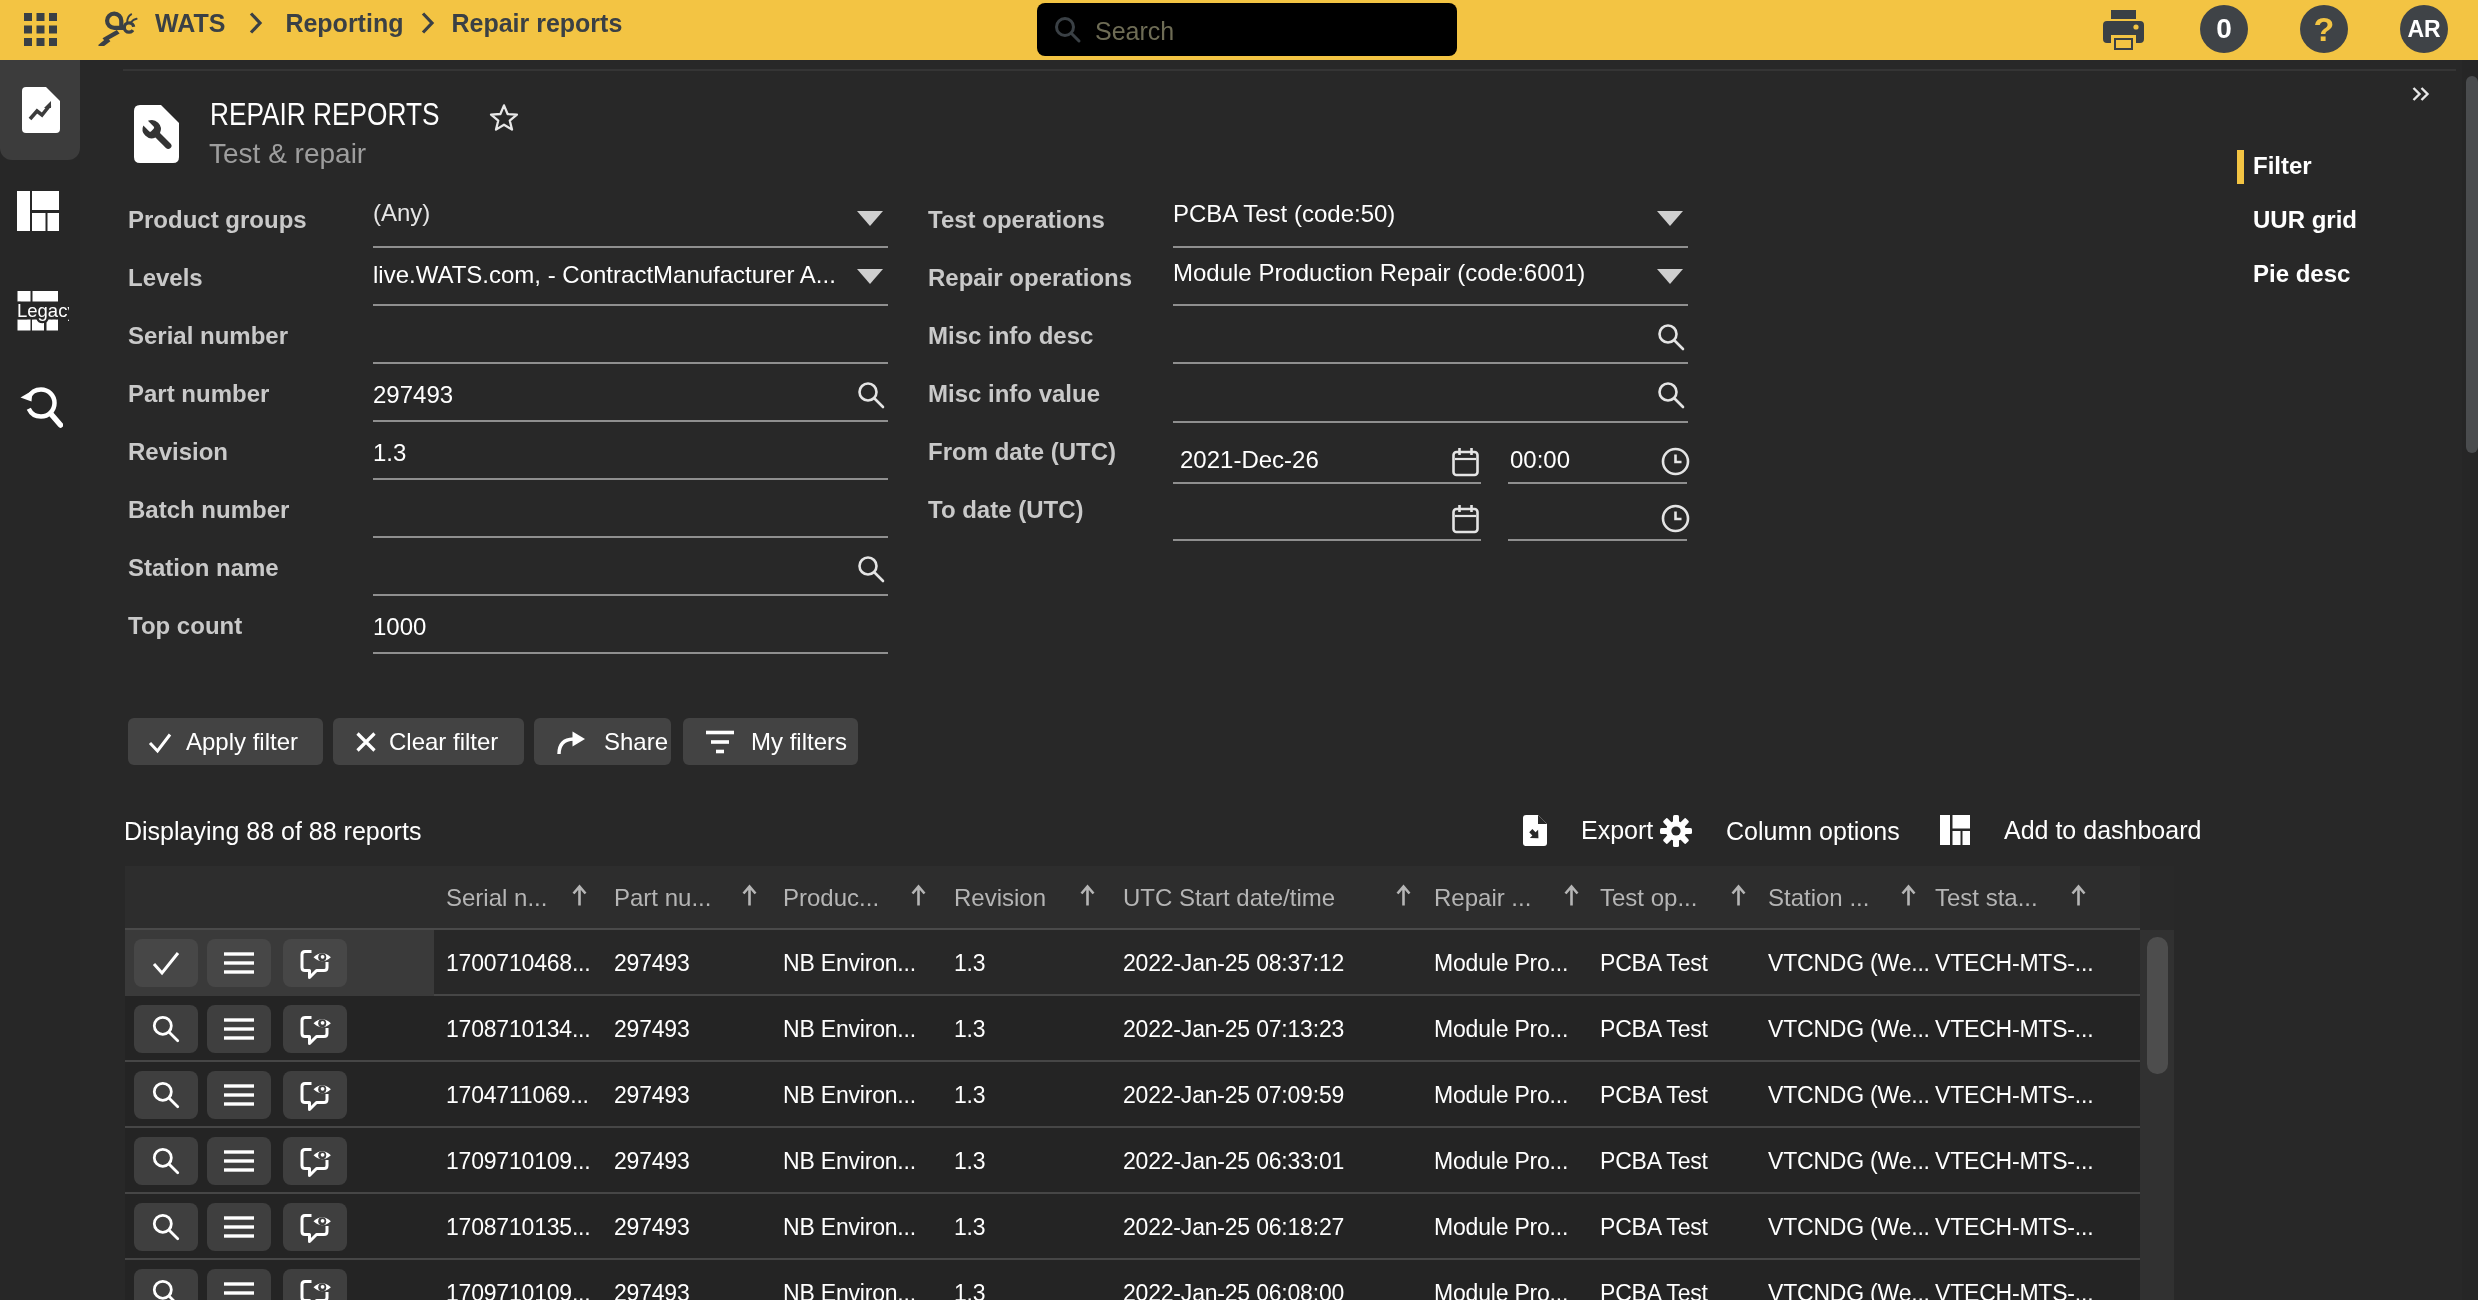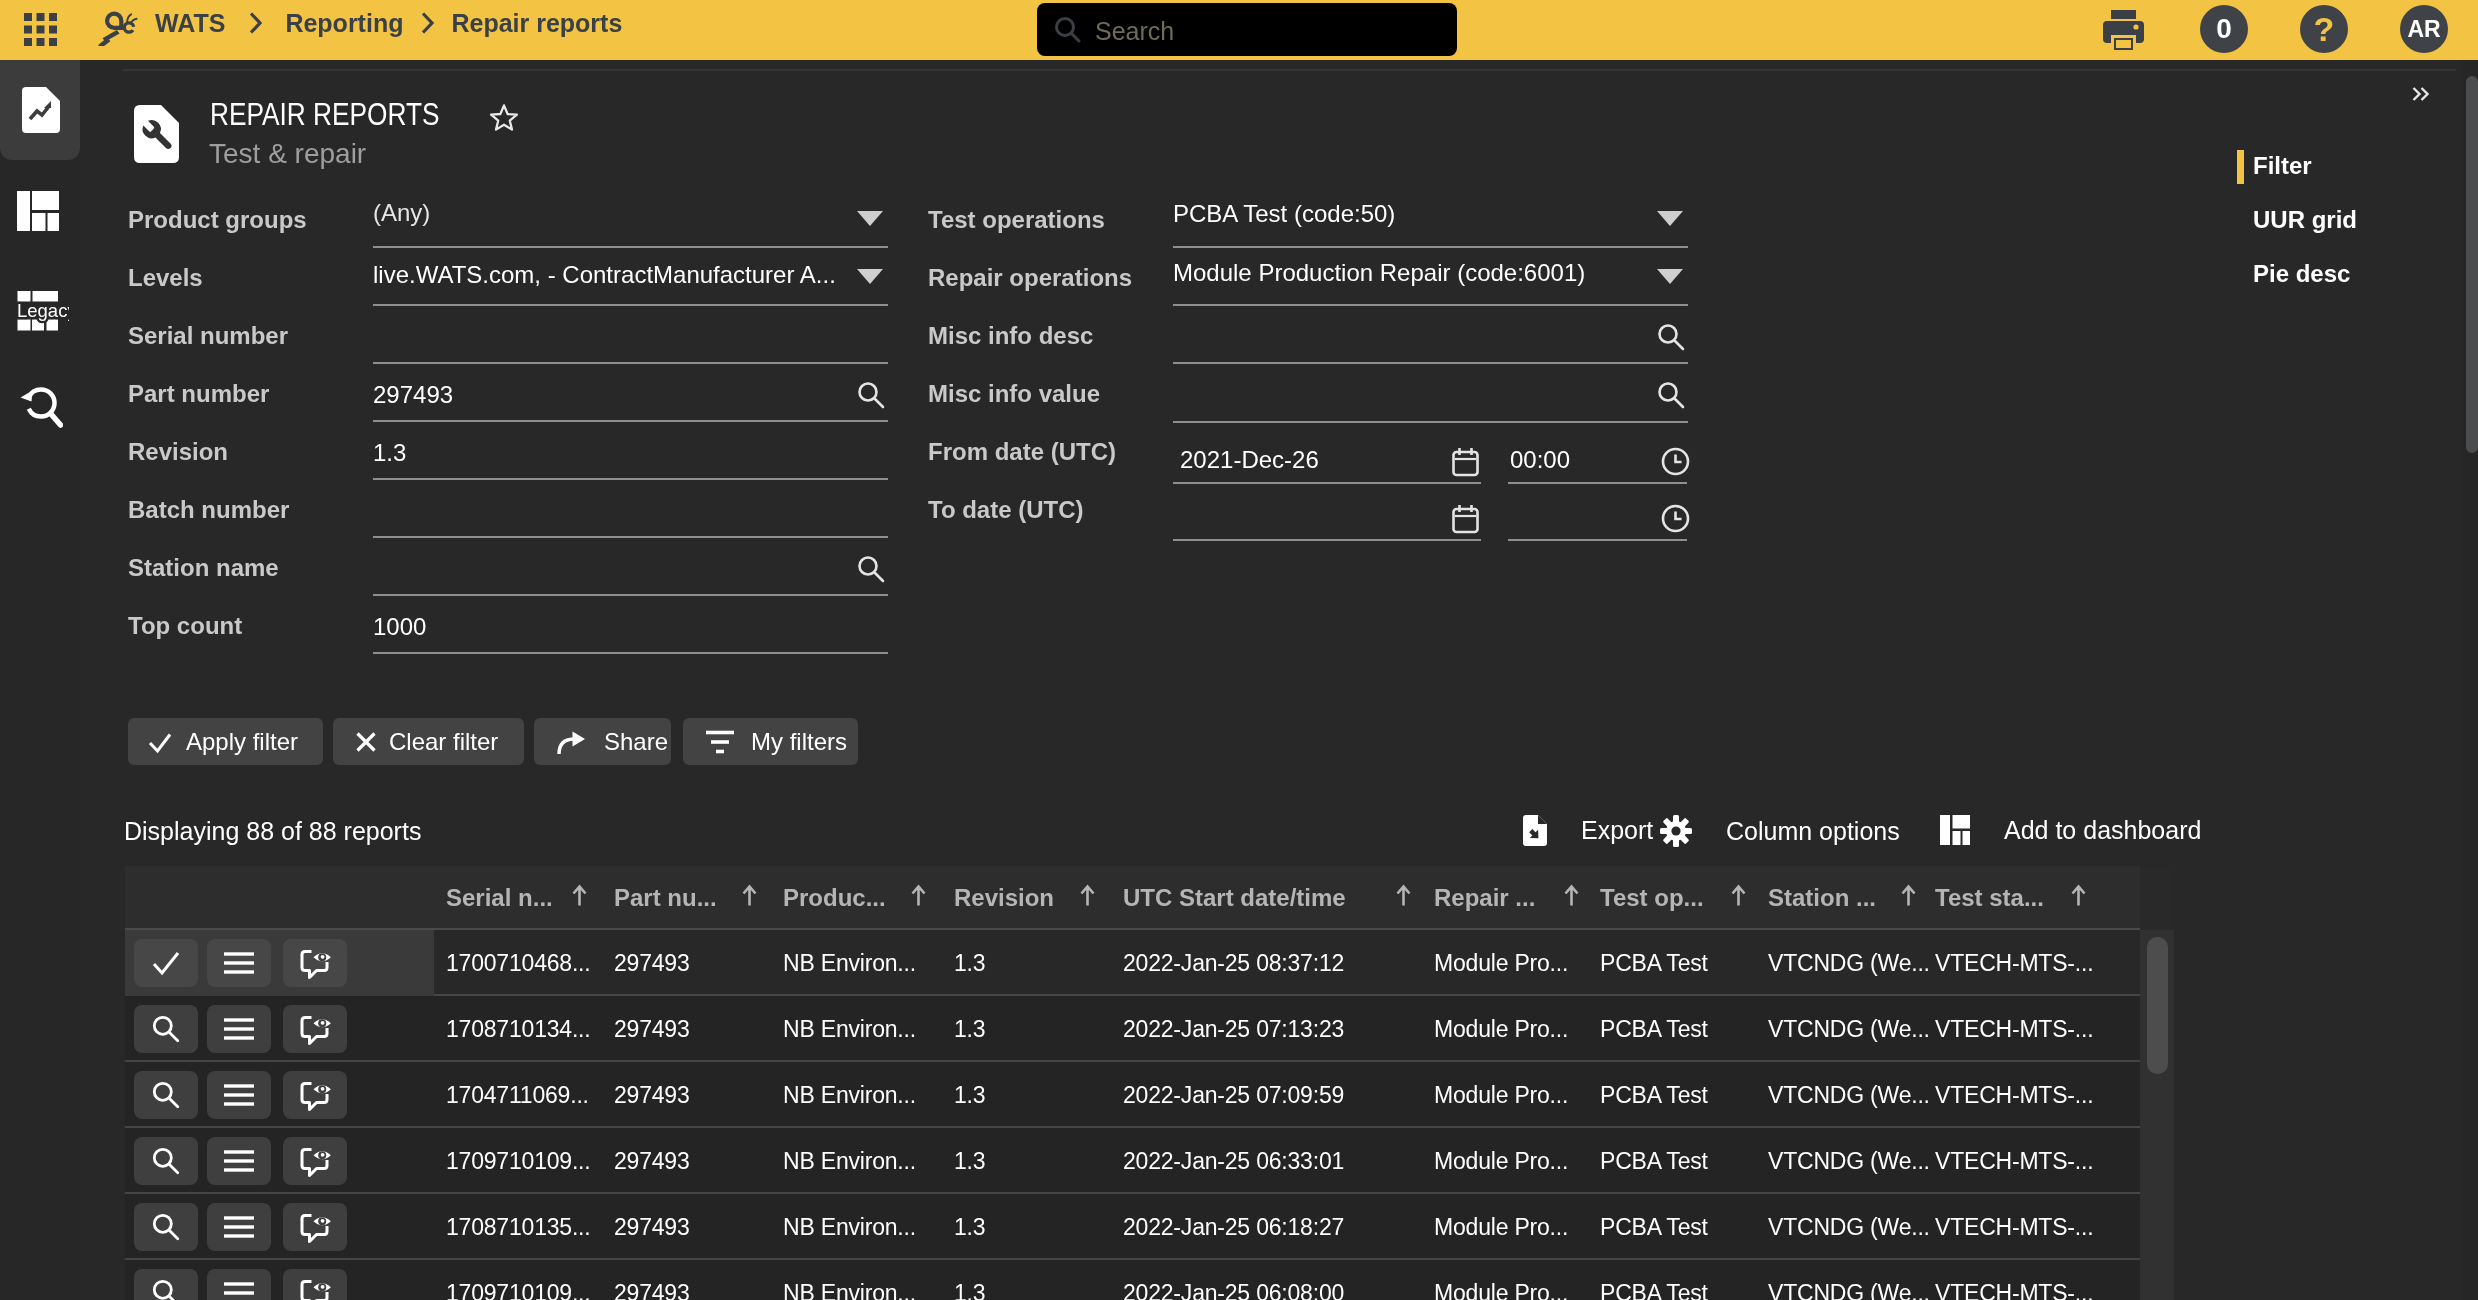--- a/index.html
+++ b/index.html
@@ -42,21 +42,21 @@
 .btn svg { flex-shrink:0; }
 .btn span { white-space:nowrap; }
 
 
 #displaying { position:absolute; left:124px; top:817px; font-size:25px; color:#fff; }
 .ttool { position:absolute; top:815px; display:flex; align-items:center; font-size:25px; color:#fff; white-space:nowrap;gap:24px; }
 .ttool svg { margin-right:10px; }
 
 
 #thead { position:absolute; left:125px; top:866px; width:2049px; height:64px; background:#2D2D2D; border-bottom:2px solid #4A4A4A; }
-.hcell { position:absolute; top:18px; font-size:24px; font-weight:700; color:#B5B5B5; white-space:nowrap; }
+.hcell { position:absolute; top:18px; font-size:24px; font-weight:400; color:#B5B5B5; white-space:nowrap; }
 .harrsvg { position:absolute; top:17px; }
 .trow { position:absolute; left:125px; width:2015px; height:66px; background:#242424; border-bottom:2px solid #464646; }
 .tcell { position:absolute; font-size:23px; color:#fff; white-space:nowrap; top:20px; letter-spacing:-0.2px; }
 .ibtn { position:absolute; top:9px; width:64px; height:48px; background:#3F3F3F; border-radius:8px; display:flex; align-items:center; justify-content:center; }
 #track { position:absolute; left:2140px; top:930px; width:34px; height:370px; background:#313131; }
 #trackhead { position:absolute; left:2140px; top:866px; width:34px; height:64px; background:#292929; }
 #tthumb { position:absolute; left:2147px; top:937px; width:21px; height:137px; background:#4D4D4D; border-radius:10px; }
 #pagebar { position:absolute; left:2462px; top:60px; width:16px; height:1240px; background:#262626; }
 #pthumb { position:absolute; left:2466px; top:76px; width:12px; height:377px; background:#4A4C4E; border-radius:6px; }
 </style>

